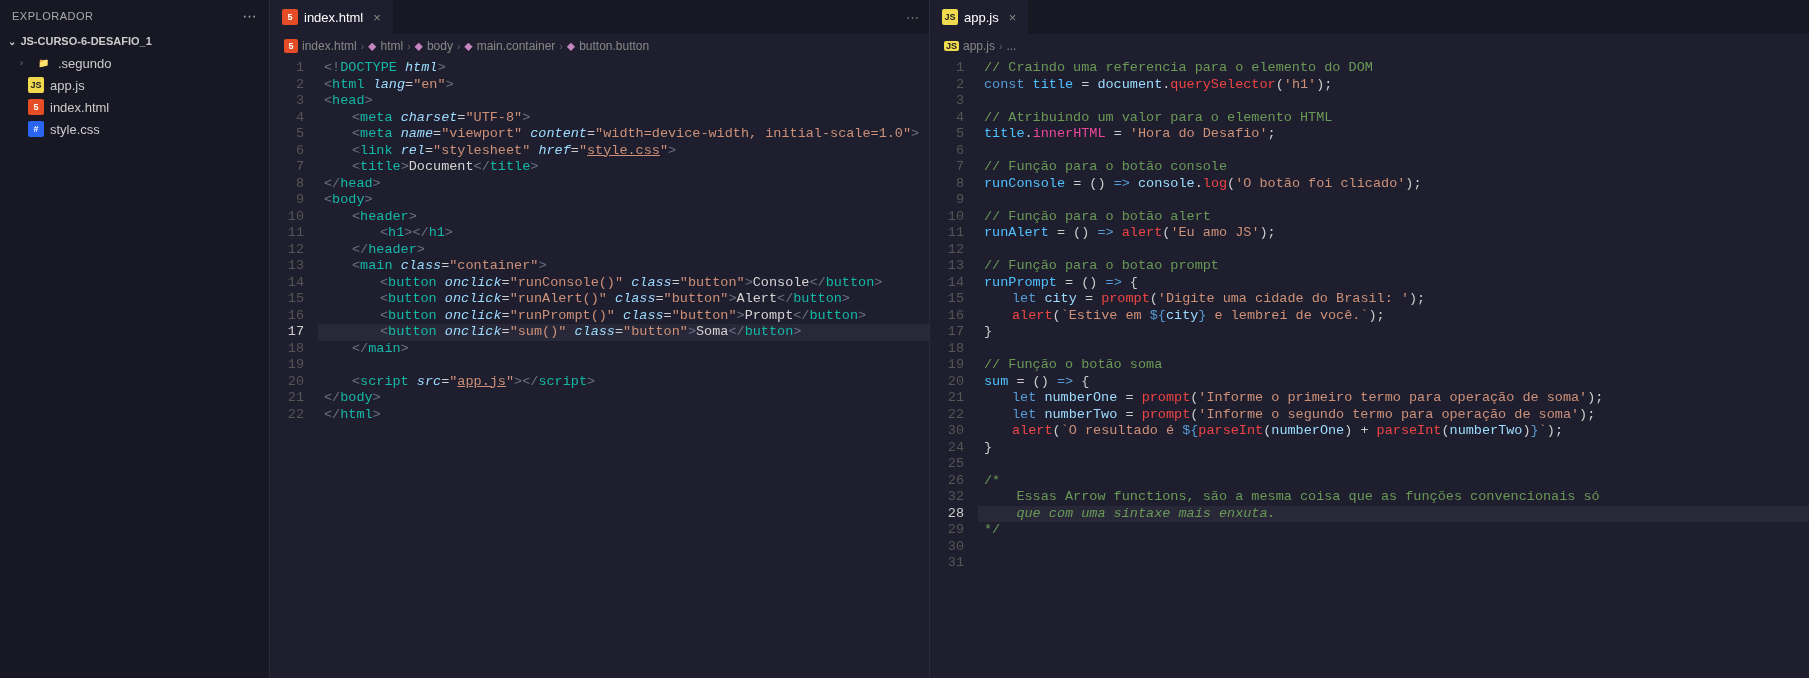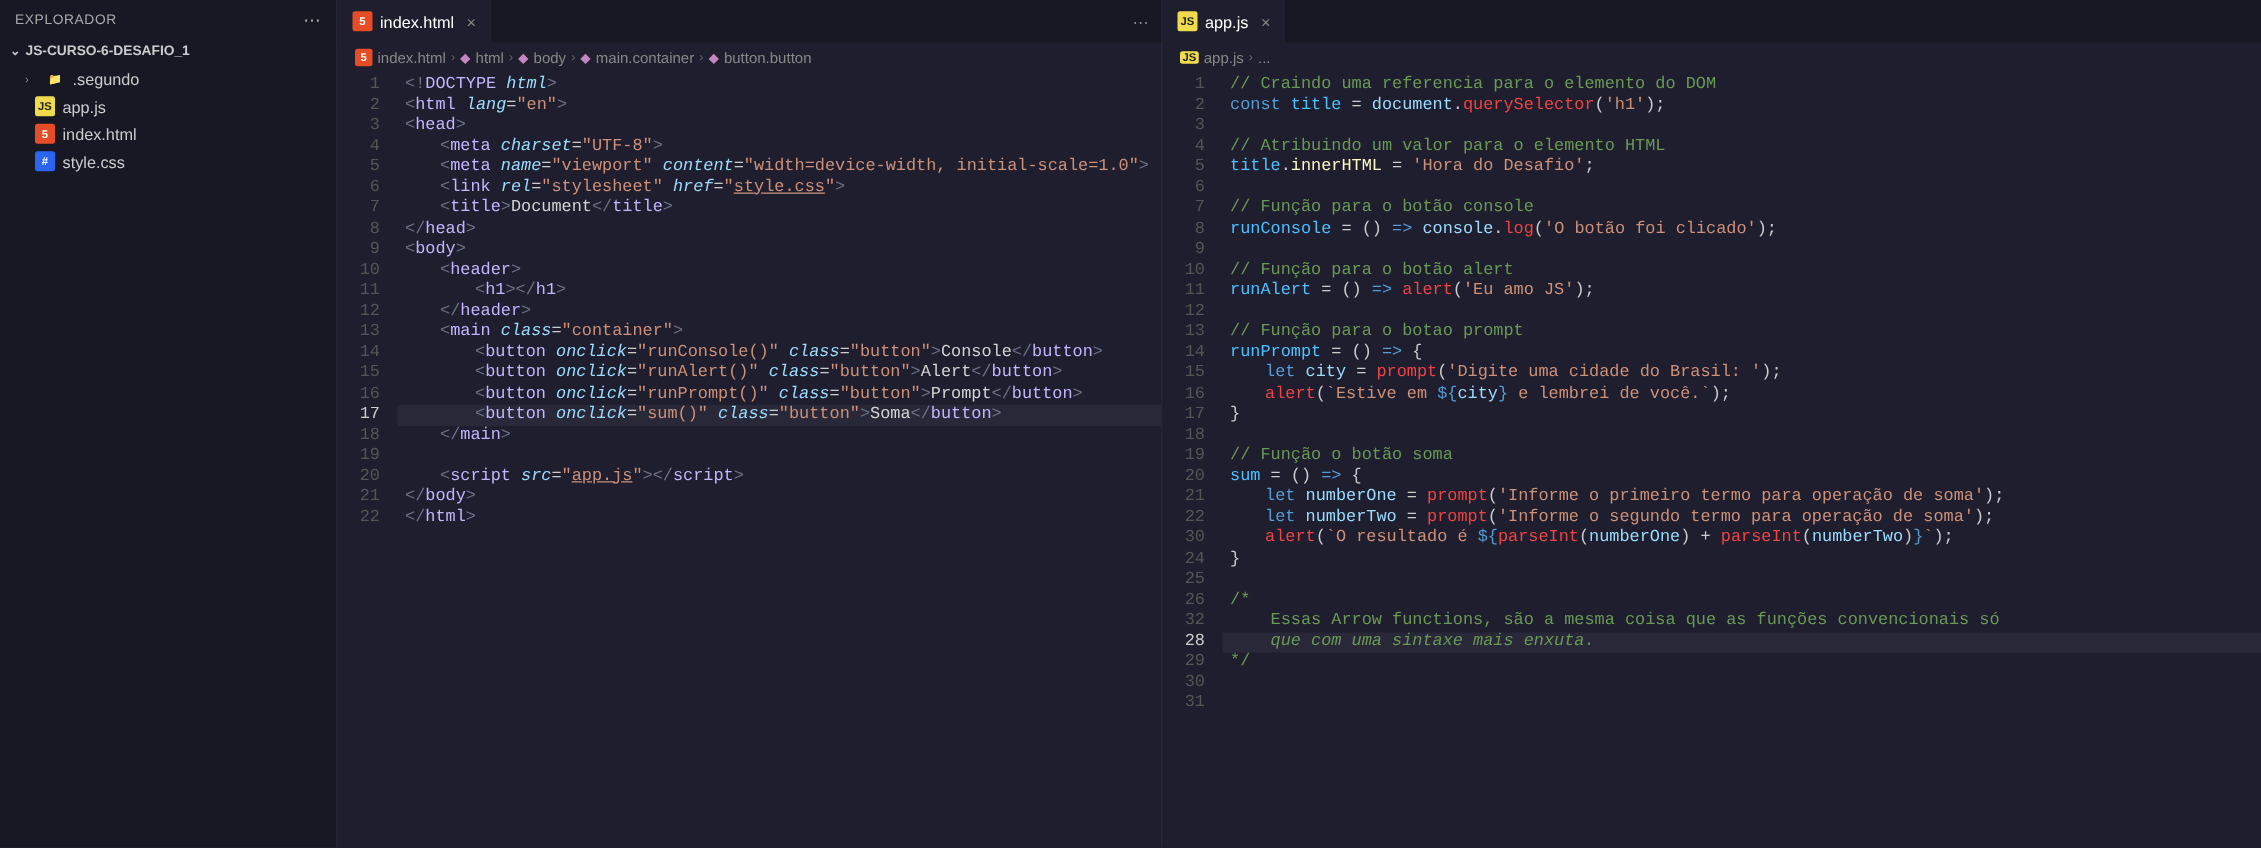--- a/index.html
+++ b/index.html
@@ -157,31 +157,31 @@
 .code .line {
   height: 16.5px;
   line-height: 16.5px;
   padding-left: 6px;
 }
 .code .line.hl { background: rgba(100,100,120,0.15); }
 .code .line.hl-dark { background: rgba(70,70,90,0.25); font-style: italic; }
 
 
 .c-gray { color: #6c7086; }
-.c-tag { color: #c4b5fd; }
+.c-tag { color: #14b8a6; }
 .c-attr { color: #9cdcfe; font-style: italic; }
 .c-str { color: #ce9178; }
 .c-const { color: #569cd6; }
 .c-var { color: #9cdcfe; }
 .c-fn { color: #ef4444; }
 .c-cmt { color: #6a9955; }
 .c-pun { color: #cccccc; }
 .c-txt { color: #d4d4d4; }
 .c-glob { color: #4fc1ff; }
-.c-prop { color: #fef9c3; }
+.c-prop { color: #ec4899; }
 .underline { text-decoration: underline; }
 
 .bc-tag-icon { color: #c586c0; }
 .bc-file-icon-js { background: #f0db4f; color:#222; padding:0 2px; border-radius:2px; font-weight:bold; font-size:9px;}
 </style>
 </head>
 <body>
 
 <div class="sidebar">
   <div class="sidebar-header">

